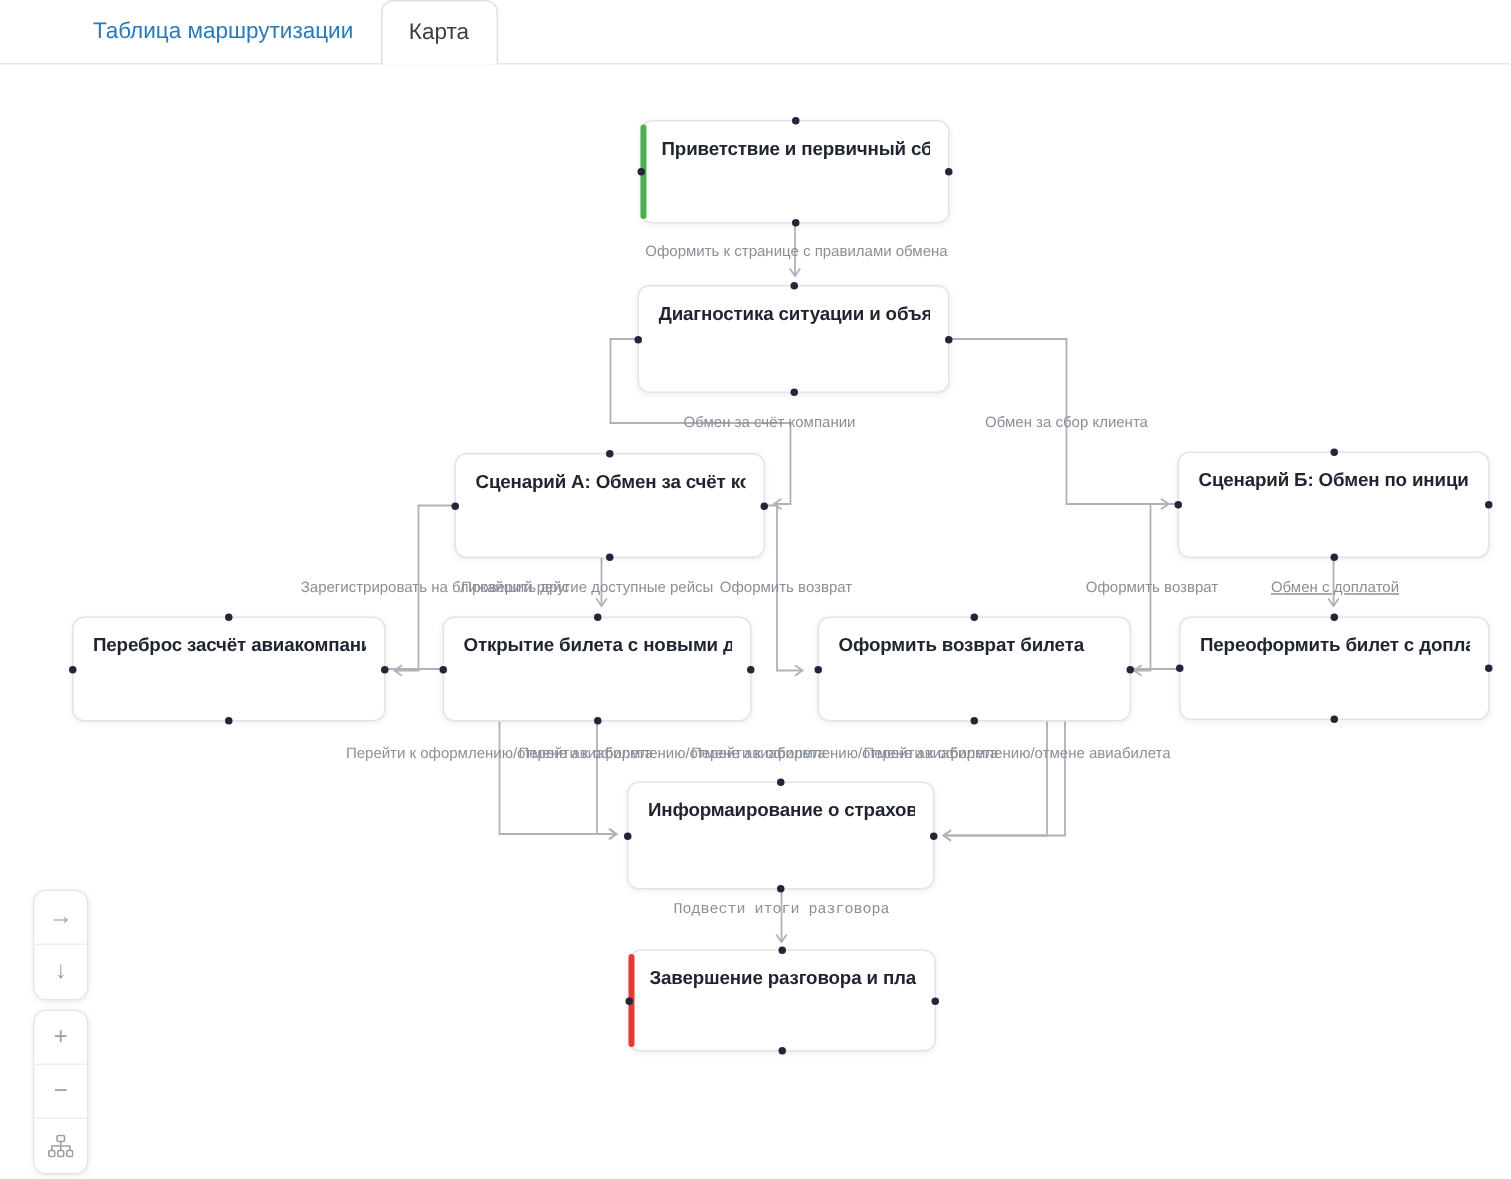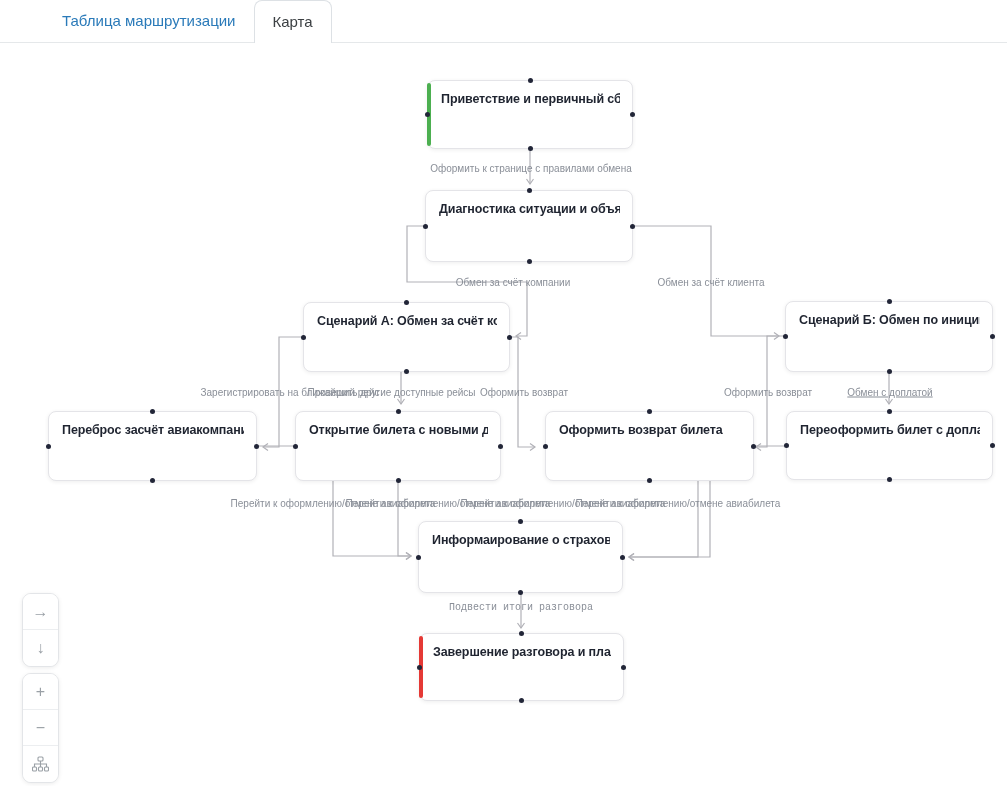--- a/index.html
+++ b/index.html
@@ -172,21 +172,21 @@
         <span class="title">Завершение разговора и план д…</span>
         <span class="handle h-top"></span>
         <span class="handle h-bottom"></span>
         <span class="handle h-left"></span>
         <span class="handle h-right"></span>
       </div>
     </div>
   <div id="labels">
       <div class="edge-label" style="left: 531px; top: 168px;">Оформить к странице с правилами обмена</div>
       <div class="edge-label" style="left: 469px; top: 282px; margin-left: 44px;">Обмен за счёт компании</div>
-      <div class="edge-label" style="left: 711px; top: 282px;">Обмен за счёт клиента</div>
+      <div class="edge-label" style="left: 711px; top: 282px;">Обмен за сбор клиента</div>
       <div class="edge-label" style="left: 290px; top: 392px;">Зарегистрировать на ближайший рейс</div>
       <div class="edge-label" style="left: 386px; top: 392px; padding-left: 11px;">Проверить другие доступные рейсы</div>
       <div class="edge-label" style="left: 524px; top: 392px;">Оформить возврат</div>
       <div class="edge-label" style="left: 768px; top: 392px;">Оформить возврат</div>
       <div class="edge-label" style="left: 890px; top: 392px; text-decoration: underline;">Обмен с доплатой</div>
       <div class="edge-label" style="left: 333px; top: 503px;">Перейти к оформлению/отмене авиабилета</div>
       <div class="edge-label" style="left: 448px; top: 503px;">Перейти к оформлению/отмене авиабилета</div>
       <div class="edge-label" style="left: 563px; top: 503px;">Перейти к оформлению/отмене авиабилета</div>
       <div class="edge-label" style="left: 678px; top: 503px;">Перейти к оформлению/отмене авиабилета</div>
       <div class="edge-label" style="left: 521px; top: 607px; font-family: Liberation Mono, monospace;">Подвести итоги разговора</div>

